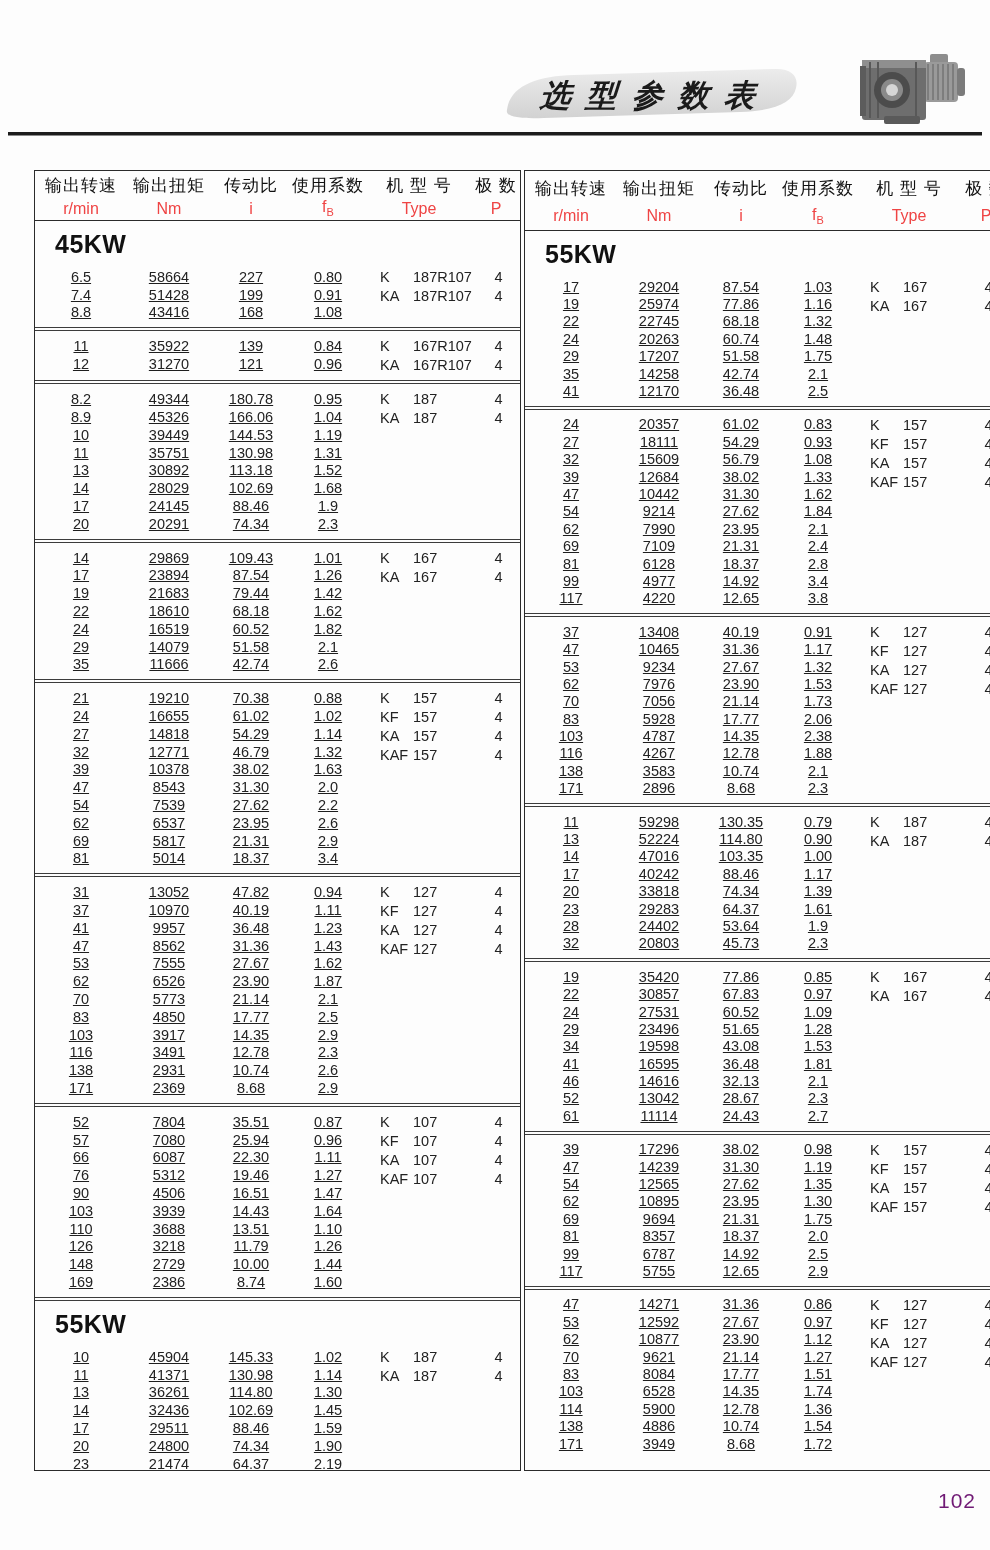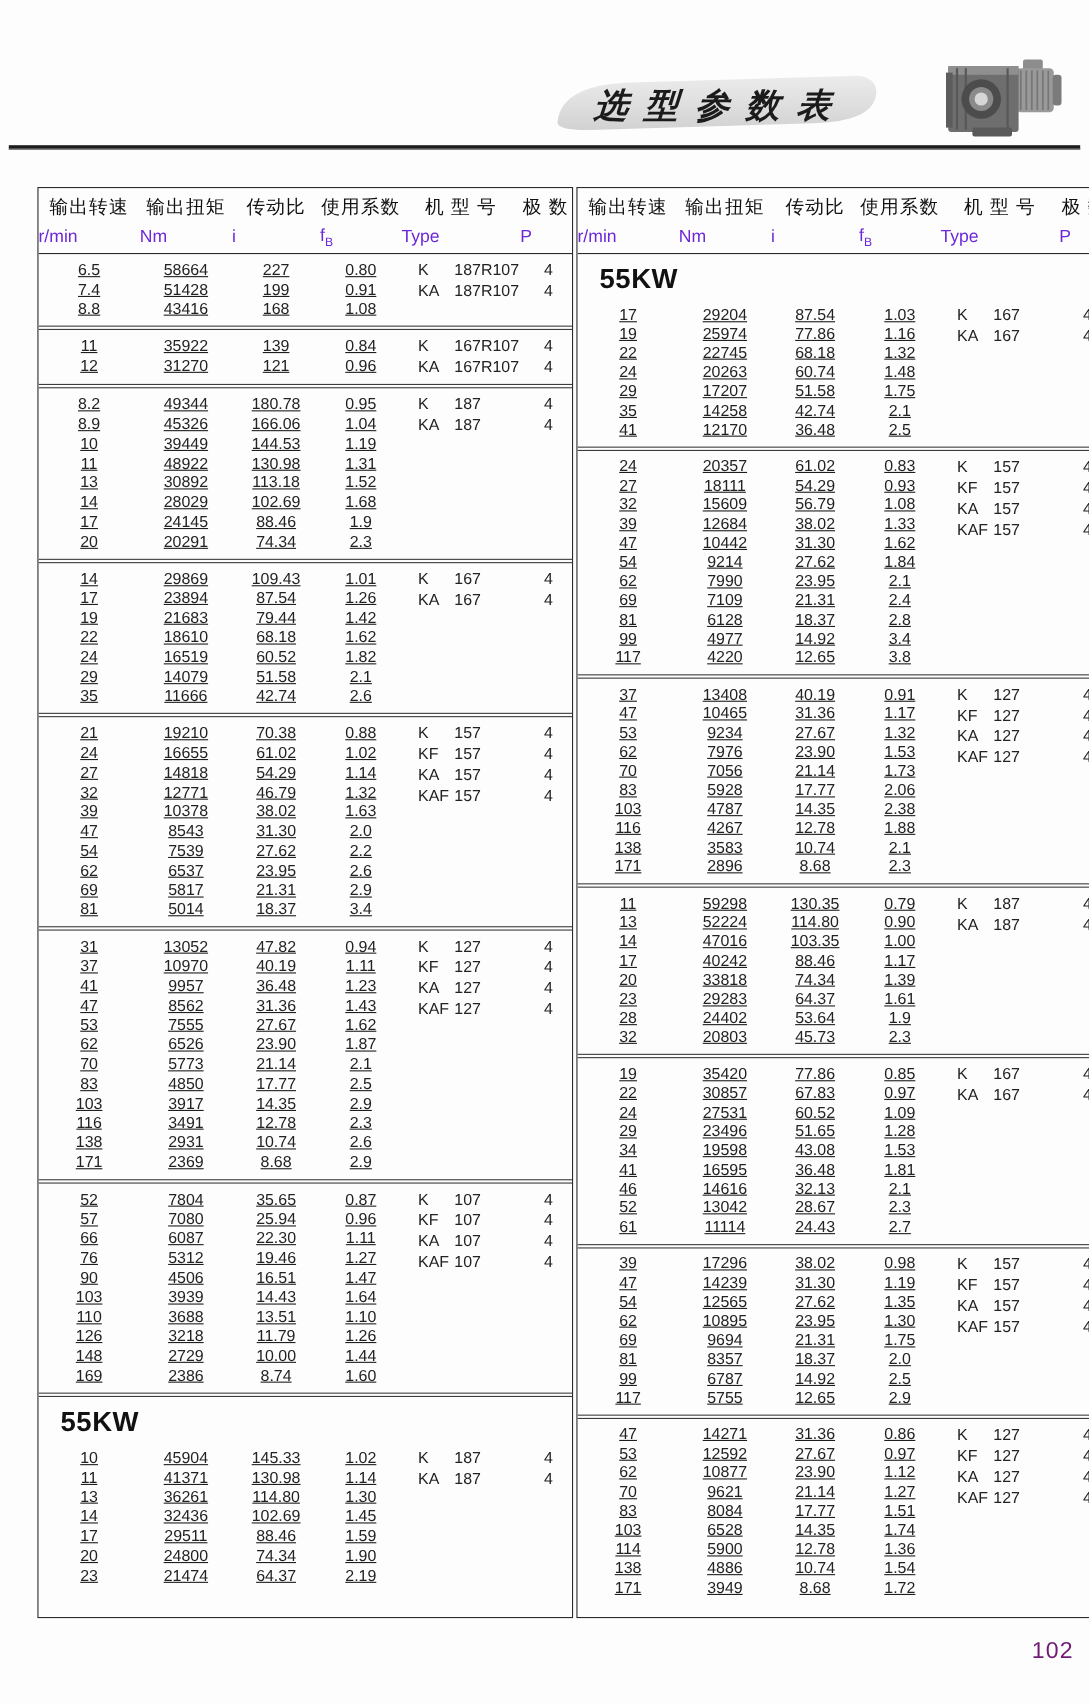--- a/index.html
+++ b/index.html
@@ -17,21 +17,21 @@
   .rule{position:absolute;left:8px;top:132px;width:974px;height:3px;background:#1c1c1c;
         border-bottom:1px solid #8a8a8a;}
   
   .tables{position:absolute;left:4px;top:170px;width:978px;height:1301px;display:flex;gap:3px;padding-left:30px;}
   .half{width:487px;box-sizing:border-box;border:1.5px solid #2b2b2b;background:#fdfdfd;
         display:flex;flex-direction:column;overflow:hidden;}
   .thead{height:60px;border-bottom:1px solid #2b2b2b;display:grid;
         grid-template-columns:92px 84px 80px 74px 108px 46px;
         grid-template-rows:1fr 1fr;align-items:center;padding-top:3px;box-sizing:border-box;}
   .th{ text-align:center;font-size:17px;letter-spacing:1px;color:#111;white-space:nowrap;}
-  .tu{ text-align:left;font-size:16px;color:#6d28d9;}
+  .tu{ text-align:center;font-size:16px;color:#ef4444;}
   .tu sub{font-size:11px;}
   .tbody{flex:1;display:flex;flex-direction:column;}
   .sec-heading{font-size:25px;font-weight:bold;letter-spacing:0.5px;color:#111;
         padding:9px 0 3px 20px;font-family:"Liberation Sans",sans-serif;}
   .sep{height:2px;border-top:1px solid #3c3c3c;border-bottom:1px solid #3c3c3c;}
   .group{display:flex;padding:6px 0;}
   .g-rows{width:330px;text-decoration:underline;}
   .row{display:grid;grid-template-columns:92px 84px 80px 74px;height:17.4px;align-items:center;}
   .half.left .row{height:17.8px;}
   .cell{text-align:center;font-size:14.5px;color:#222;}
@@ -98,20 +98,21 @@
           <div class="th">机 型 号</div>
           <div class="th">极  数</div>
           <div class="tu">r/min</div>
           <div class="tu">Nm</div>
           <div class="tu">i</div>
           <div class="tu">f<sub>B</sub></div>
           <div class="tu">Type</div>
           <div class="tu">P</div>
         </div>
         <div class="tbody">
+          <div class="sec-heading">45KW</div>
           <div class="group">
             <div class="g-rows">
               <div class="row">
                 <div class="cell">6.5</div>
                 <div class="cell">58664</div>
                 <div class="cell">227</div>
                 <div class="cell">0.80</div>
               </div>
               <div class="row">
                 <div class="cell">7.4</div>
@@ -180,21 +181,21 @@
                 <div class="cell">1.04</div>
               </div>
               <div class="row">
                 <div class="cell">10</div>
                 <div class="cell">39449</div>
                 <div class="cell">144.53</div>
                 <div class="cell">1.19</div>
               </div>
               <div class="row">
                 <div class="cell">11</div>
-                <div class="cell">48922</div>
+                <div class="cell">35751</div>
                 <div class="cell">130.98</div>
                 <div class="cell">1.31</div>
               </div>
               <div class="row">
                 <div class="cell">13</div>
                 <div class="cell">30892</div>
                 <div class="cell">113.18</div>
                 <div class="cell">1.52</div>
               </div>
               <div class="row">
@@ -461,21 +462,21 @@
                 <div class="t-p">4</div>
               </div>
             </div>
           </div>
           <div class="sep"></div>
           <div class="group">
             <div class="g-rows">
               <div class="row">
                 <div class="cell">52</div>
                 <div class="cell">7804</div>
-                <div class="cell">35.65</div>
+                <div class="cell">35.51</div>
                 <div class="cell">0.87</div>
               </div>
               <div class="row">
                 <div class="cell">57</div>
                 <div class="cell">7080</div>
                 <div class="cell">25.94</div>
                 <div class="cell">0.96</div>
               </div>
               <div class="row">
                 <div class="cell">66</div>

